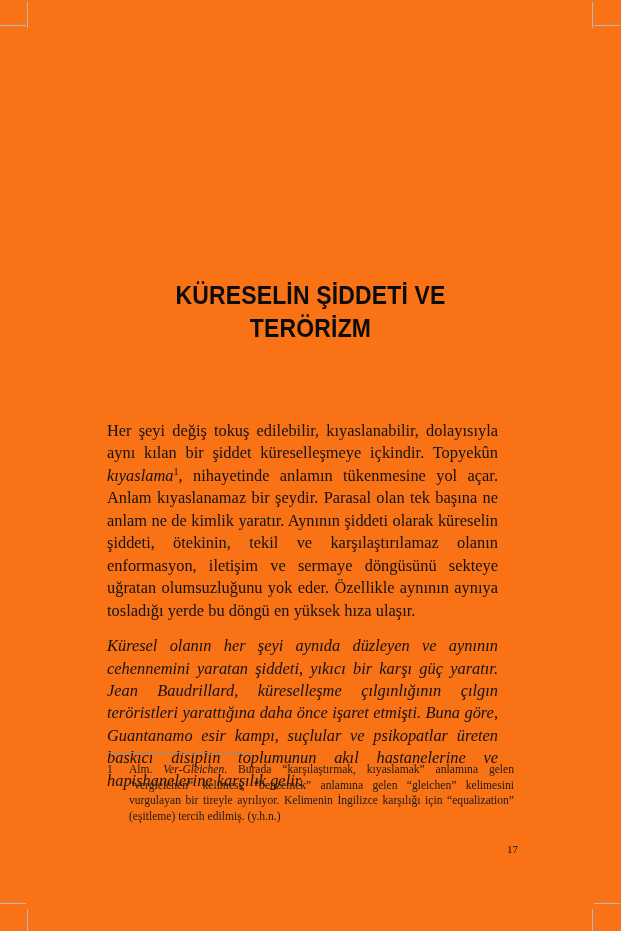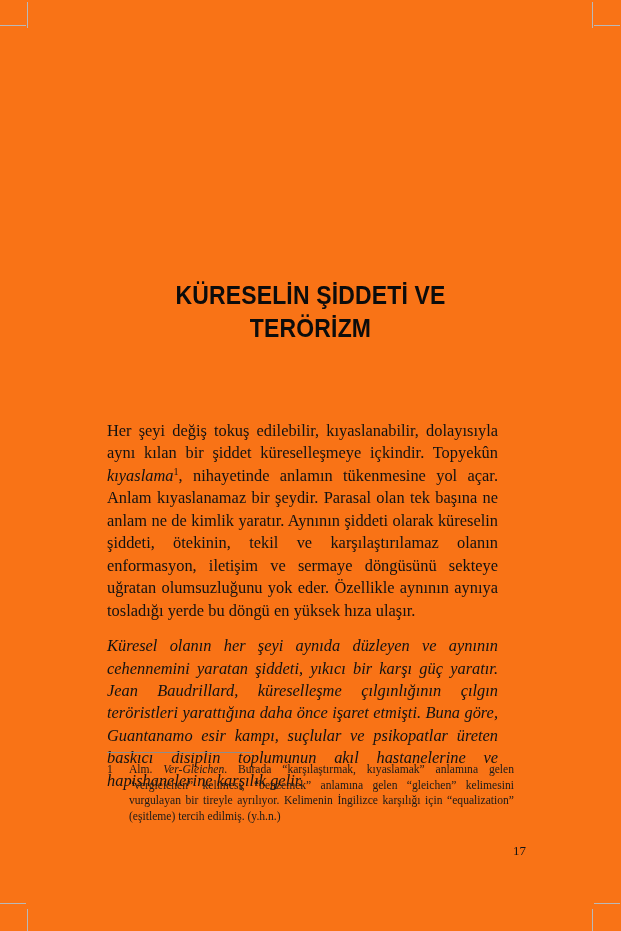--- a/index.html
+++ b/index.html
@@ -115,24 +115,24 @@
   .footnote-text {
     flex: 1 1 auto;
     text-align: justify;
     text-justify: inter-word;
   }
 
   
   .folio {
     position: absolute;
     top: 843px;
-    left: 12px;
+    left: 4px;
     width: 407px;
     text-align: right;
-    font-size: 13px;
+    font-size: 11px;
     color: #141414;
   }
 </style>
 </head>
 <body>
 
 <div class="page">
 
   <div class="crop crop-v crop-tl-v"></div>
   <div class="crop crop-h crop-tl-h"></div>

